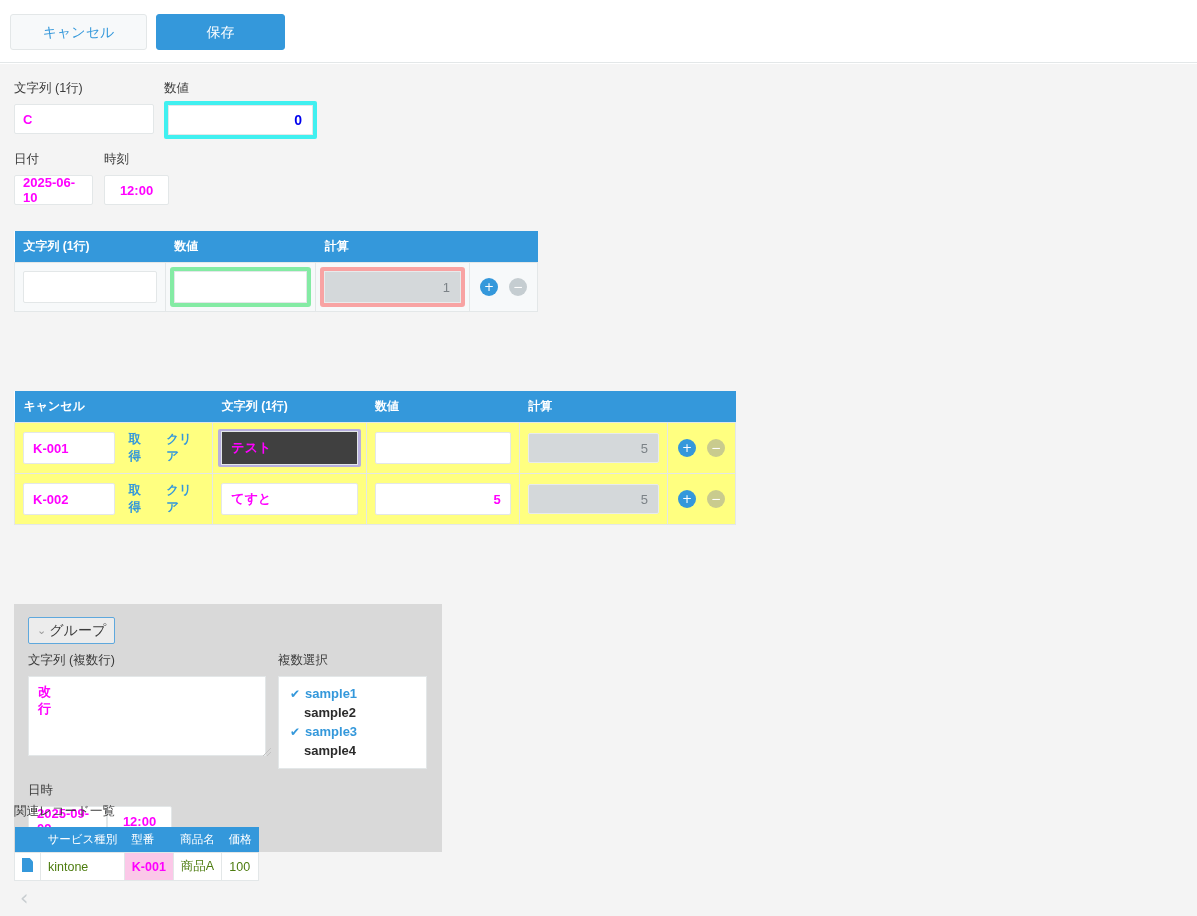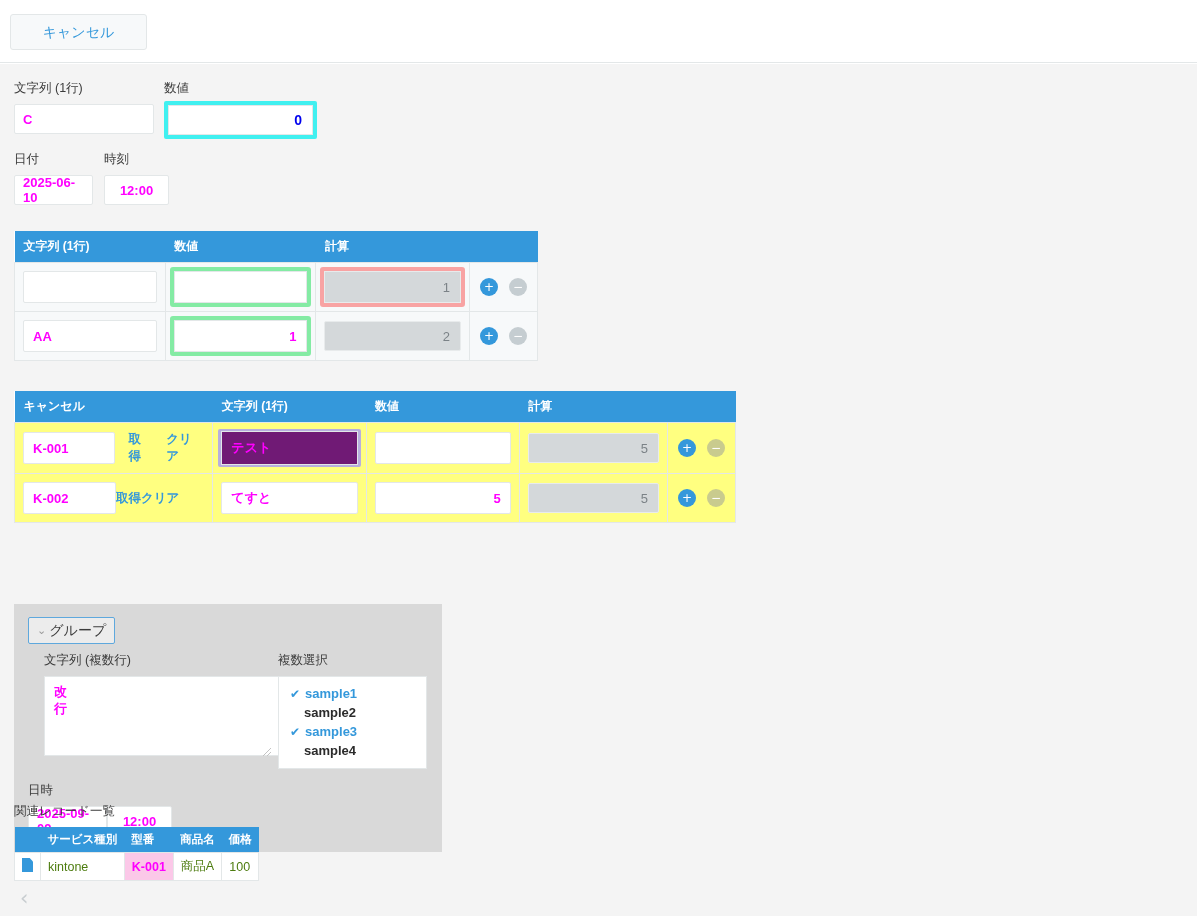--- a/index.html
+++ b/index.html
@@ -96,21 +96,21 @@
   .calc-ro {
     background:#d4d8da; border:1px solid #e8ebec; border-radius:2px;
     height:30px; display:flex; align-items:center; justify-content:flex-end;
     padding:0 10px; font-size:13px; color:#7b8287;
   }
   .purple-ring {
     border:3px solid #b7aede; border-radius:2px; background:#b7aede;
     display:flex; align-items:center; height:38px; padding:0;
   }
   .purple-ring > .inner {
-    flex:1; height:100%; background:#701a75; border:1px solid #e3e7e8;
+    flex:1; height:100%; background:#404040; border:1px solid #e3e7e8;
     display:flex; align-items:center; padding:16px 9px;
     font-size:13px; font-weight:bold; color:#ff00ff;
   }
 
   .row-btns { display:flex; align-items:center; gap:11px; }
   .circ {
     width:18px; height:18px; border-radius:50%;
     display:flex; align-items:center; justify-content:center;
     color:#ffffff; font-size:12px; line-height:1; cursor:pointer;
     font-family:"DejaVu Sans", sans-serif;
@@ -157,21 +157,21 @@
     font-size:13px; font-weight:bold; padding:2px 10px 2px 11px;
     display:flex; align-items:center; gap:5px; cursor:pointer;
   }
   .multi-item.on { color:#3498db; }
   .multi-item.off { color:#2b2b2b; padding-left:25px; }
   .ck { color:#3498db; font-size:12px; font-weight:bold; }
 
   
   .rr-tbl { border-collapse:collapse; }
   .rr-tbl th {
-    background:#3498db; color:#ffffff; font-size:11.5px; font-weight:bold;
+    background:#3498db; color:#ffffff; font-size:11.5px; font-weight:normal;
     padding:5px 7px; text-align:left; white-space:nowrap;
   }
   .rr-tbl td {
     background:#ffffff; border:1px solid #e3e7e8; padding:5px 7px;
     font-size:12.5px; color:#4d7c0f; white-space:nowrap;
   }
   .rr-tbl td.pink { background:#fbc8e8; color:#ff00ff; font-weight:bold; }
   .doc-icon {
     width:11px; height:14px; background:#3498db; display:inline-block;
     clip-path: polygon(0 0, 70% 0, 100% 25%, 100% 100%, 0 100%);
@@ -181,20 +181,21 @@
     font-family:"DejaVu Sans", sans-serif;
   }
 </style>
 </head>
 <body>
 
 <div class="page">
 
   <div class="header">
     <div class="btn-cancel">キャンセル</div>
+    <div class="btn-save">保存</div>
   </div>
 
   <div class="body-area">
 
     <div style="position:absolute;left:14px;top:17px;">
       <div class="field-label">文字列 (1行)</div>
       <div class="inp" style="width:140px;margin-top:9px;">C</div>
     </div>
 
     <div style="position:absolute;left:164px;top:17px;">
@@ -231,39 +232,20 @@
             </td>
             <td style="padding:4px;">
               <div class="green-ring">
                 <div class="inner"></div>
               </div>
             </td>
             <td style="padding:4px;">
               <div class="red-ring">
                 <div class="inner">1</div>
               </div>
-            </td>
-            <td style="padding:8px 10px;">
-              <div class="row-btns">
-                <span class="circ plus">+</span>
-                <span class="circ minus">−</span>
-              </div>
-            </td>
-          </tr>
-          <tr>
-            <td style="padding:8px;">
-              <div class="cell-inp">AA</div>
-            </td>
-            <td style="padding:4px;">
-              <div class="green-ring">
-                <div class="inner">1</div>
-              </div>
-            </td>
-            <td style="padding:8px;">
-              <div class="calc-ro">2</div>
             </td>
             <td style="padding:8px 10px;">
               <div class="row-btns">
                 <span class="circ plus">+</span>
                 <span class="circ minus">−</span>
               </div>
             </td>
           </tr>
         </tbody>
       </table>
@@ -302,21 +284,21 @@
             </td>
             <td style="background:#ffff80;padding:8px 10px;">
               <div class="row-btns">
                 <span class="circ plus">+</span>
                 <span class="circ minus-y">−</span>
               </div>
             </td>
           </tr>
           <tr>
             <td style="background:#ffff80;padding:8px;">
-              <div style="display:flex;align-items:center;">
+              <div style="display:flex;align-items:center;gap:13px;">
                 <div class="cell-inp" style="width:93px;">K-002</div>
                 <span class="lookup-btn">取得</span>
                 <span class="lookup-btn">クリア</span>
               </div>
             </td>
             <td style="background:#ffff80;padding:8px;">
               <div class="cell-inp">てすと</div>
             </td>
             <td style="background:#ffff80;padding:8px;">
               <div class="cell-inp num">5</div>
@@ -334,21 +316,21 @@
         </tbody>
       </table>
     </div>
 
     <div class="group-box">
       <div class="group-toggle">
         <span class="chev">⌄</span>
         <span>グループ</span>
       </div>
 
-      <div style="position:absolute;left:14px;top:49px;margin-left:16px;">
+      <div style="position:absolute;left:14px;top:49px;">
         <div class="field-label">文字列 (複数行)</div>
         <div class="textarea-box" style="margin-top:9px;white-space:pre-line;">改
 行</div>
       </div>
       <div class="resizer" style="left:249px;top:144px;position:absolute;"></div>
 
       <div style="position:absolute;left:264px;top:49px;">
         <div class="field-label">複数選択</div>
         <div class="multi-box" style="margin-top:9px;">
           <div class="multi-item on">

